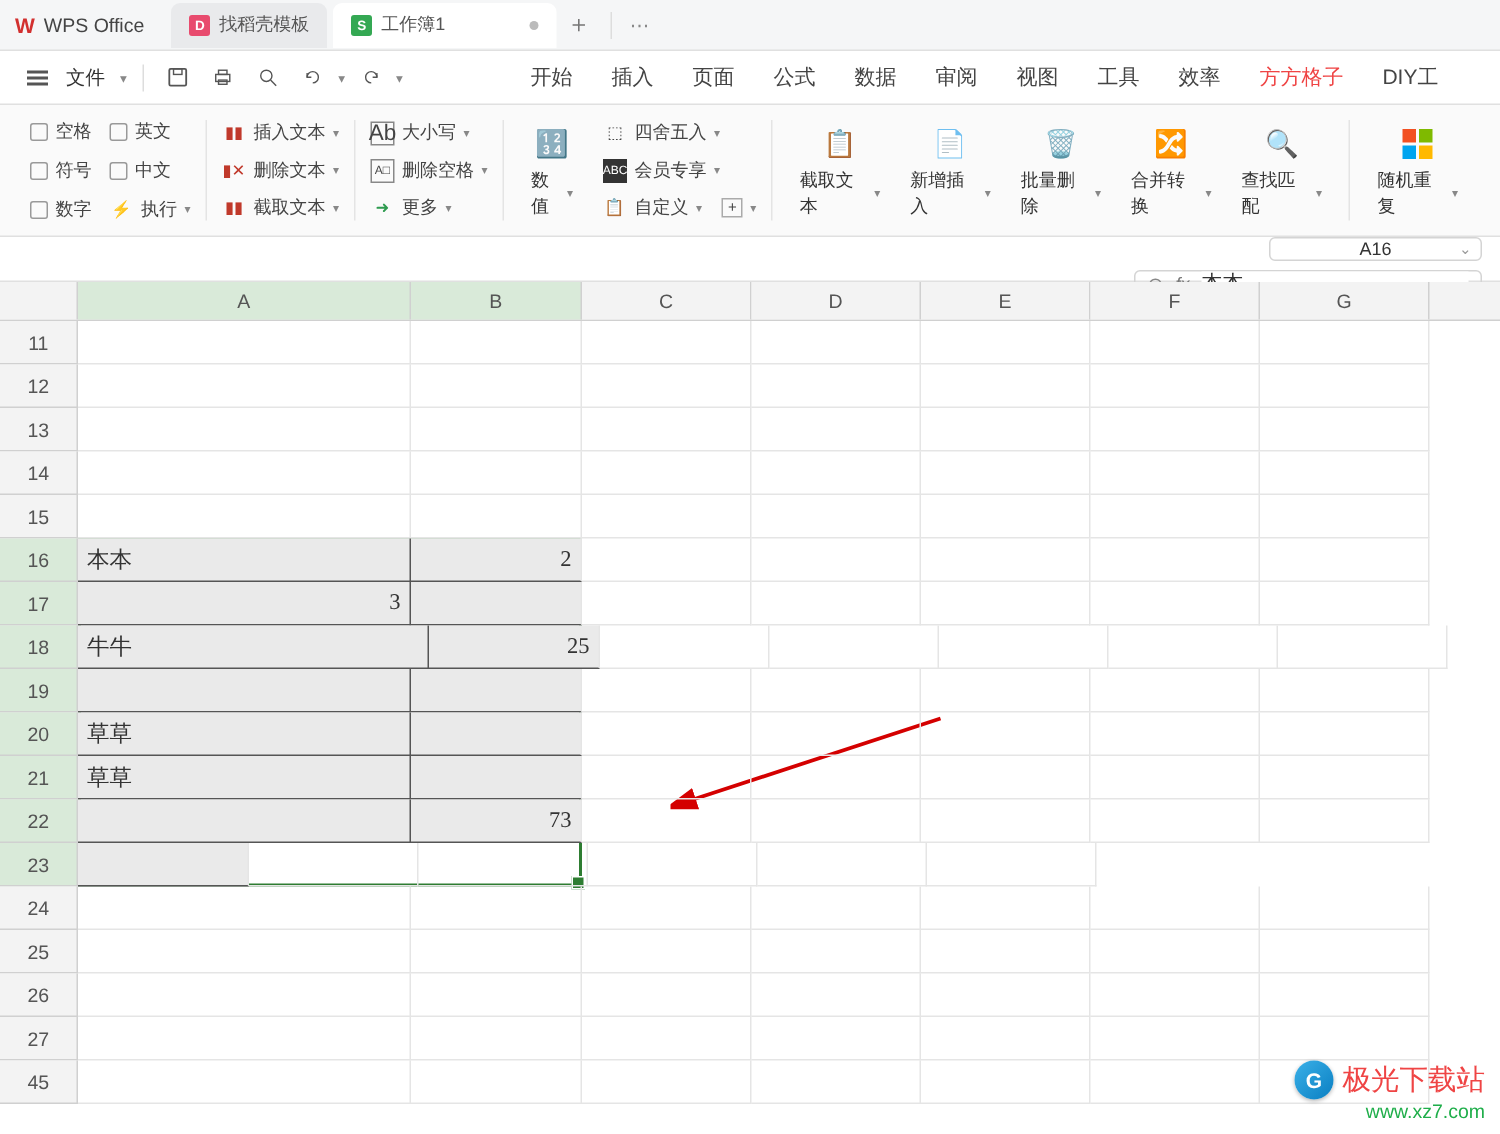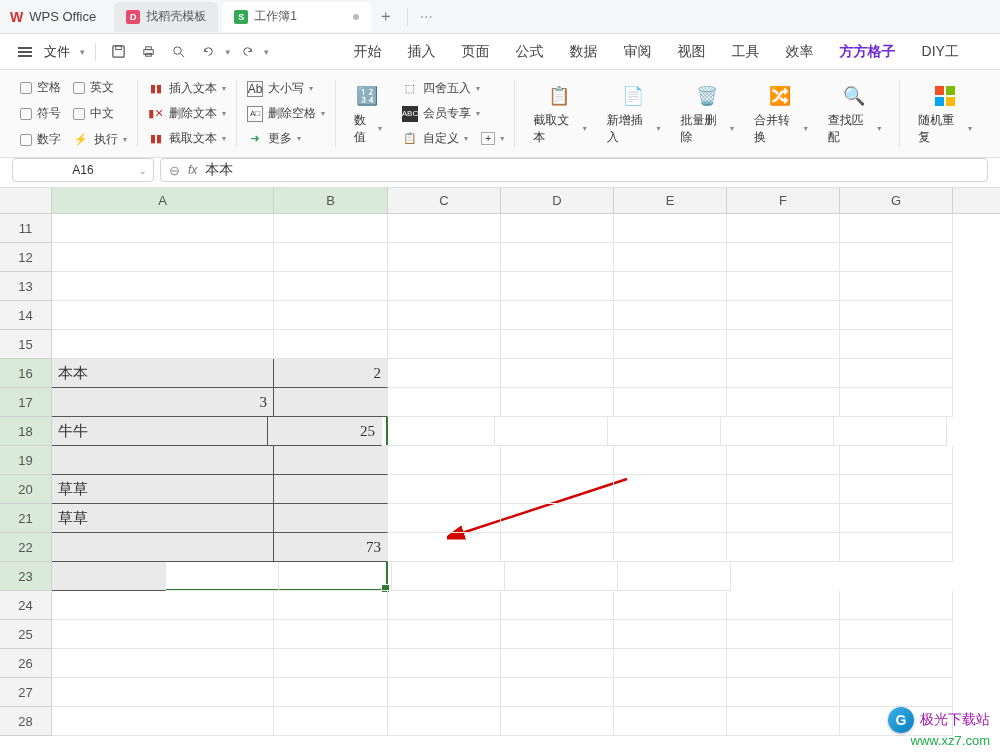--- a/index.html
+++ b/index.html
@@ -20,36 +20,36 @@
 
 .menubar { height: 36px; display: flex; align-items: center; background: #fff; padding-left: 12px; gap: 4px; border-bottom: 1px solid #e0e0e0; }
 .menu-btn-icon { width: 26px; height: 26px; display: flex; align-items: center; justify-content: center; border-radius: 4px; cursor: pointer; color: #555; }
 .hamburger { width: 14px; display: inline-block; }
 .hamburger span { display: block; height: 2px; background: #555; margin: 2px 0; }
 .file-label { font-size: 13px; color: #333; margin: 0 6px 0 2px; }
 .dropdown-caret { font-size: 9px; color: #888; }
 .menu-sep { width: 1px; height: 18px; background: #ddd; margin: 0 6px; }
 .menu-tabs { display: flex; gap: 4px; margin-left: 70px; }
 .menu-tab { padding: 6px 11px; font-size: 14px; color: #444; cursor: pointer; border-radius: 4px; }
-.menu-tab.active { color: #6d28d9; font-weight: 700; }
+.menu-tab.active { color: #ef4444; font-weight: 400; }
 
 
 .ribbon { height: 88px; display: flex; align-items: stretch; background: #fafafa; border-bottom: 1px solid #e0e0e0; padding: 4px 10px; gap: 0; }
 .ribbon-group { display: flex; flex-direction: column; padding: 4px 10px; gap: 4px; justify-content: center; }
 .ribbon-sep { width: 1px; background: #e4e4e4; margin: 6px 0; }
 .r-item { display: flex; align-items: center; gap: 5px; font-size: 12px; color: #444; height: 22px; cursor: pointer; white-space: nowrap; }
 .checkbox { width: 12px; height: 12px; border: 1px solid #999; border-radius: 2px; display: inline-block; }
 .r-icon { width: 16px; height: 16px; display: inline-flex; align-items: center; justify-content: center; font-size: 11px; }
 .caret { font-size: 8px; color: #888; }
 .ribbon-big { display: flex; flex-direction: column; align-items: center; gap: 2px; padding: 2px 8px; cursor: pointer; justify-content: center; }
 .ribbon-big .big-icon { width: 28px; height: 28px; display: flex; align-items: center; justify-content: center; font-size: 18px; }
 .ribbon-big .big-label { font-size: 12px; display: flex; align-items: center; gap: 3px; }
 
 
-.formula-bar { height: 30px; display: flex; align-items: flex-start; border-bottom: 1px solid #e0e0e0; background: #fff; padding: 0 12px; gap: 6px; }
+.formula-bar { height: 30px; display: flex; align-items: flex-end; border-bottom: 1px solid #e0e0e0; background: #fff; padding: 0 12px; gap: 6px; flex-direction: column; }
 .name-box { width: 142px; height: 24px; border: 1px solid #d4d4d4; border-radius: 4px; display: flex; align-items: center; padding: 0 8px; font-size: 12px; color: #333; justify-content: center; position: relative; }
 .name-box .nb-caret { position: absolute; right: 6px; color: #999; font-size: 10px; }
 .fx-box { display: flex; align-items: center; gap: 8px; flex: 1; height: 24px; border: 1px solid #d4d4d4; border-radius: 4px; padding: 0 8px; }
 .fx-btn { color: #888; font-size: 13px; cursor: pointer; }
 .fx-label { font-style: italic; font-size: 12px; color: #777; }
 .fx-input { flex: 1; border: none; outline: none; font-size: 14px; color: #333; font-family: SimSun, serif; }
 
 
 .grid-wrap { position: relative; height: 560px; background: #fff; }
 .col-headers { display: flex; height: 26px; background: #f3f3f3; border-bottom: 1px solid #d0d0d0; }
@@ -66,21 +66,21 @@
 .cell.r { justify-content: flex-end; }
 .sel-range { position: absolute; border: 2px solid #2e7d32; pointer-events: none; }
 .sel-range::after { content: ''; position: absolute; right: -4px; bottom: -4px; width: 7px; height: 7px; background: #2e7d32; border: 1px solid #fff; }
 .cell.filled { background: #eaeaea; }
 .arrow-svg { position: absolute; pointer-events: none; }
 
 
 .watermark { position: absolute; right: 10px; bottom: 8px; text-align: right; }
 .wm-main { display: flex; align-items: center; gap: 6px; justify-content: flex-end; }
 .wm-logo { width: 26px; height: 26px; border-radius: 50%; background: linear-gradient(135deg, #3ab0e8, #0a7fc2); display: flex; align-items: center; justify-content: center; color: #fff; font-weight: bold; font-size: 14px; box-shadow: 0 1px 3px rgba(0,0,0,.3); }
-.wm-text { font-size: 14px; color: #a21caf; font-weight: 500; text-align: center; }
+.wm-text { font-size: 19px; color: #ef4444; font-weight: 500; text-align: center; }
 .wm-url { font-size: 13px; color: #1fae4a; }
 </style>
 </head>
 <body>
 
 <div class="titlebar">
   <div class="app-title">
     <span class="wps-logo">W</span>
     <span>WPS Office</span>
   </div>
@@ -206,21 +206,21 @@
       </div>
     <div class="r-item">
         <span class="r-icon" style="color:#c0392b">▮▮</span>
         <span>截取文本</span>
         <span class="caret">▾</span>
       </div>
   </div>
   <div class="ribbon-sep"></div>
   <div class="ribbon-group">
     <div class="r-item">
-        <span class="r-icon" style="border:1px solid #888;font-size:12px;padding:0 1px">Ab</span>
+        <span class="r-icon" style="border:1px solid #888;font-size:15px;padding:0 1px">Ab</span>
         <span>大小写</span>
         <span class="caret">▾</span>
       </div>
     <div class="r-item">
         <span class="r-icon" style="border:1px solid #888;font-size:8px;padding:0 1px">A□</span>
         <span>删除空格</span>
         <span class="caret">▾</span>
       </div>
     <div class="r-item">
         <span class="r-icon" style="color:#2e9b4f">➜</span>
@@ -345,21 +345,21 @@
         <div class="row-h sel">18</div>
         <div class="row-h sel">19</div>
         <div class="row-h sel">20</div>
         <div class="row-h sel">21</div>
         <div class="row-h sel">22</div>
         <div class="row-h sel">23</div>
         <div class="row-h">24</div>
         <div class="row-h">25</div>
         <div class="row-h">26</div>
         <div class="row-h">27</div>
-        <div class="row-h">28</div>
+        <div class="row-h">45</div>
       </div>
     <div class="cells" id="cells">
 
       <div class="sel-range" style="left:0px;top:145px;width:336px;height:232px"></div>
 
       <svg class="arrow-svg" style="left:395px;top:260px" width="190" height="70">
         <defs>
             <marker id="ah" markerWidth="10" markerHeight="10" refX="2" refY="3" orient="auto">
               <path d="M0,0 L0,6 L9,3 z" fill="#d40000"></path>
             </marker>
@@ -423,21 +423,21 @@
         <div class="cell-row">
           <div class="cell filled r" style="width: 222px; border-bottom: 1px solid rgb(85, 85, 85); border-right: 1px solid rgb(85, 85, 85);">3</div>
           <div class="cell filled" style="width: 114px; border-bottom: 1px solid rgb(85, 85, 85);"></div>
           <div class="cell" style="width: 113px;"></div>
           <div class="cell" style="width: 113px;"></div>
           <div class="cell" style="width: 113px;"></div>
           <div class="cell" style="width: 113px;"></div>
           <div class="cell" style="width: 113px;"></div>
         </div>
         <div class="cell-row">
-          <div class="cell filled" style="width: 216px; border-bottom: 1px solid rgb(85, 85, 85); border-right: 1px solid rgb(85, 85, 85);">牛牛</div>
+          <div class="cell filled" style="width: 234px; border-bottom: 1px solid rgb(85, 85, 85); border-right: 1px solid rgb(85, 85, 85);">牛牛</div>
           <div class="cell filled r" style="width: 114px; border-bottom: 1px solid rgb(85, 85, 85);">25</div>
           <div class="cell" style="width: 113px;"></div>
           <div class="cell" style="width: 113px;"></div>
           <div class="cell" style="width: 113px;"></div>
           <div class="cell" style="width: 113px;"></div>
           <div class="cell" style="width: 113px;"></div>
         </div>
         <div class="cell-row">
           <div class="cell filled" style="width: 222px; border-bottom: 1px solid rgb(85, 85, 85); border-right: 1px solid rgb(85, 85, 85);"></div>
           <div class="cell filled" style="width: 114px; border-bottom: 1px solid rgb(85, 85, 85);"></div>

